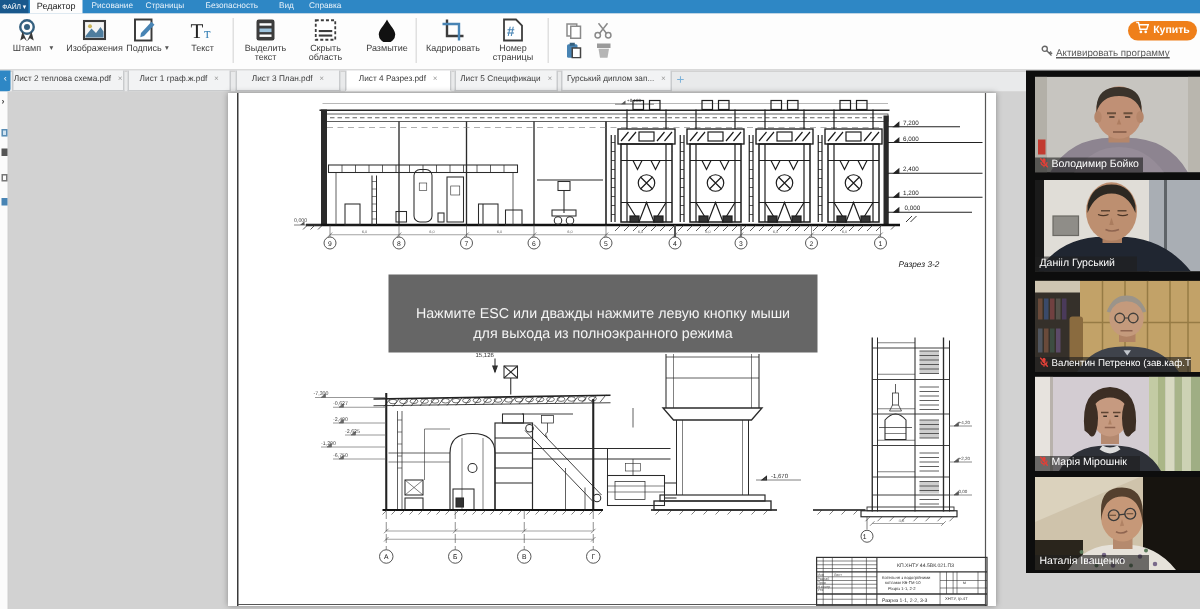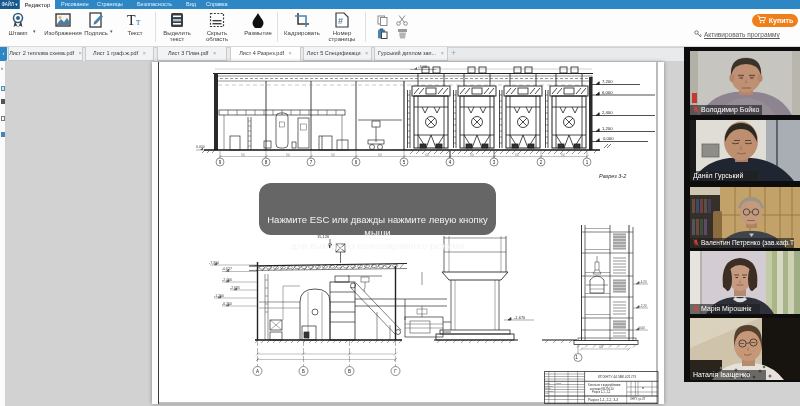--- a/index.html
+++ b/index.html
@@ -37,23 +37,23 @@
   .dtab.active { background:#ffffff; border-bottom-color:#fff; }
 
   
   #sidebar { position:absolute; left:0; top:61px; width:6px; height:345px; background:#fbfbfb;
     border-right:1px solid #cfcfcf; }
   #canvas { position:absolute; left:7px; top:61px; width:793px; height:345px; background:#d2d2d2; }
   #page { position:absolute; left:152px; top:62px; width:512px; height:342px; background:#ffffff;
     box-shadow:0 0 4px rgba(0,0,0,0.35); }
 
   
-  #tooltip { position:absolute; left:259px; top:183px; width:237px; height:52px;
-    background:rgba(90,90,90,0.93); border-radius:12px; color:#f4f4f4; font-size:9.5px;
-    line-height:13px; text-align:center; padding-top:30px; }
+  #tooltip { position:absolute; left:259px; top:183px; width:286px; height:52px;
+    background:rgba(90,90,90,0.93); border-radius:0; color:#f4f4f4; font-size:9.5px;
+    line-height:13px; text-align:center; padding-top:20px; }
 
   
   #vstrip { position:absolute; left:684px; top:47px; width:116px; height:335px; background:#0d0d0d; }
   .vt { position:absolute; left:6px; width:110px; overflow:hidden; }
   .vt > svg { filter:blur(0.4px); }
   .lb { position:absolute; left:0; bottom:0; height:10px; background:rgba(30,30,30,0.62);
     color:#fff; font-size:7px; line-height:10px; padding:0 3px; white-space:nowrap; overflow:hidden; }
   .lb svg { vertical-align:-1px; margin-right:2px; }
 </style>
 </head>

